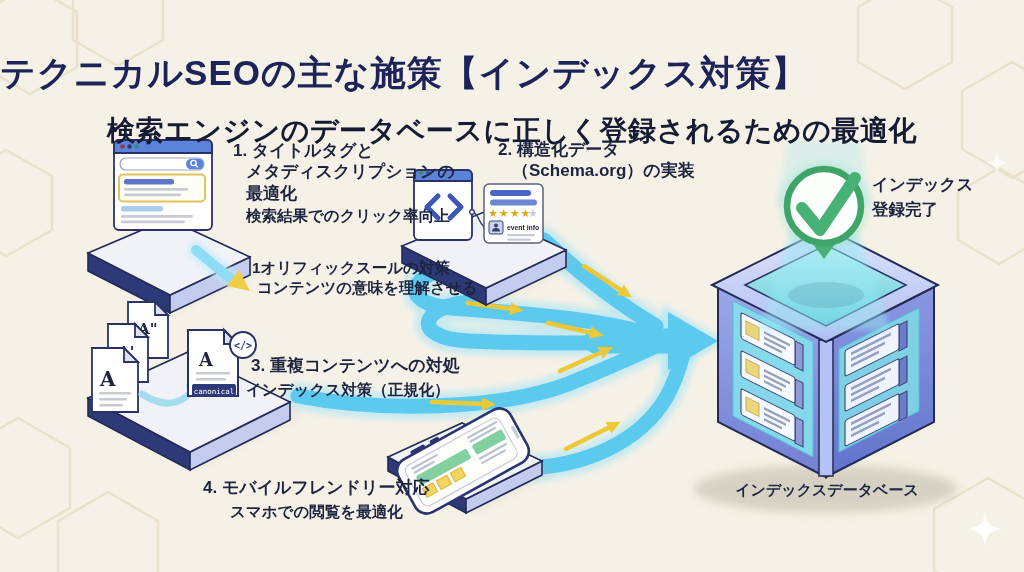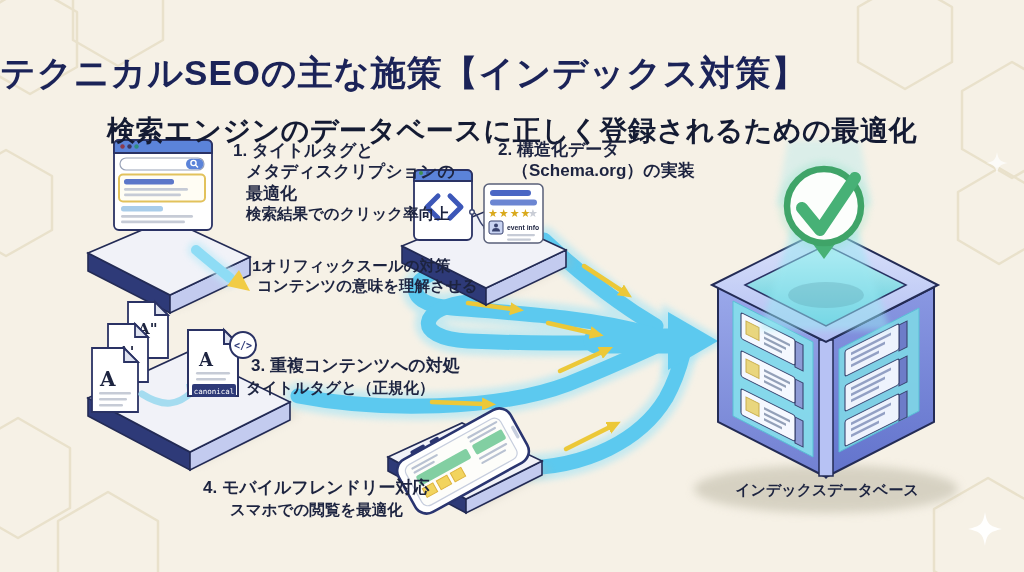--- a/index.html
+++ b/index.html
@@ -14,21 +14,21 @@
     position:absolute;left:0;top:27px;width:100%;
     font-size:35px;font-weight:900;color:#1b2358;letter-spacing:1px;
   }
   .subtitle{
     position:absolute;left:0;top:84px;width:100%;text-align:center;
     font-size:28px;font-weight:700;color:#141b33;letter-spacing:.5px;
   }
   .label{position:absolute;font-weight:700;color:#1d2440;line-height:1.26;white-space:nowrap;}
   .t17{font-size:17px;}
   .t16{font-size:16.5px;}
-  .t15{font-size:15.5px;font-family:Liberation Mono, monospace;}
+  .t15{font-size:15.5px;}
   .ind13{padding-left:13px;}
   .ind14{padding-left:14px;}
   .ind5{padding-left:5px;}
   .ind27{padding-left:27px;}
   .gap2{margin-top:2px;}
   .gap4{margin-top:4px;}
   .gap8{}
   .dbcap{width:230px;text-align:center;font-size:15px;}
 </style>
 </head>
@@ -344,24 +344,28 @@
     <div class="ind5 gap8">コンテンツの意味を理解させる</div>
   </div>
 
   <div class="label t17" style="left:498px;top:139px;">
     <div>2. 構造化データ</div>
     <div class="ind14">（Schema.org）の実装</div>
   </div>
 
   <div class="label t17" style="left:246px;top:355px;">
     <div class="ind5">3. 重複コンテンツへの対処</div>
-    <div class="t15 gap4">タイトルタグと（正規化）</div>
+    <div class="t15 gap4">インデックス対策（正規化）</div>
   </div>
 
   <div class="label t17" style="left:203px;top:477px;">
     <div>4. モバイルフレンドリー対応</div>
     <div class="t15 ind27 gap4">スマホでの閲覧を最適化</div>
   </div>
 
+  <div class="label t16" style="left:872px;top:174px;">
+    <div>インデックス</div>
+    <div class="gap4">登録完了</div>
+  </div>
 
   <div class="label dbcap" style="left:712px;top:481px;">インデックスデータベース</div>
 
 </div>
 
 </body></html>

